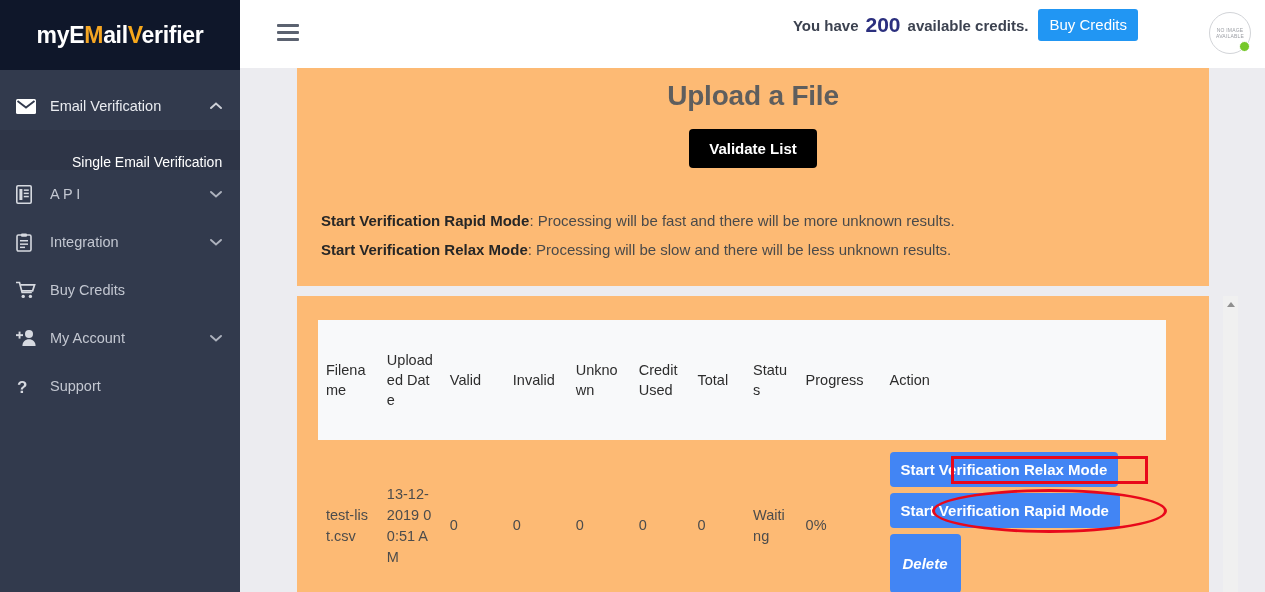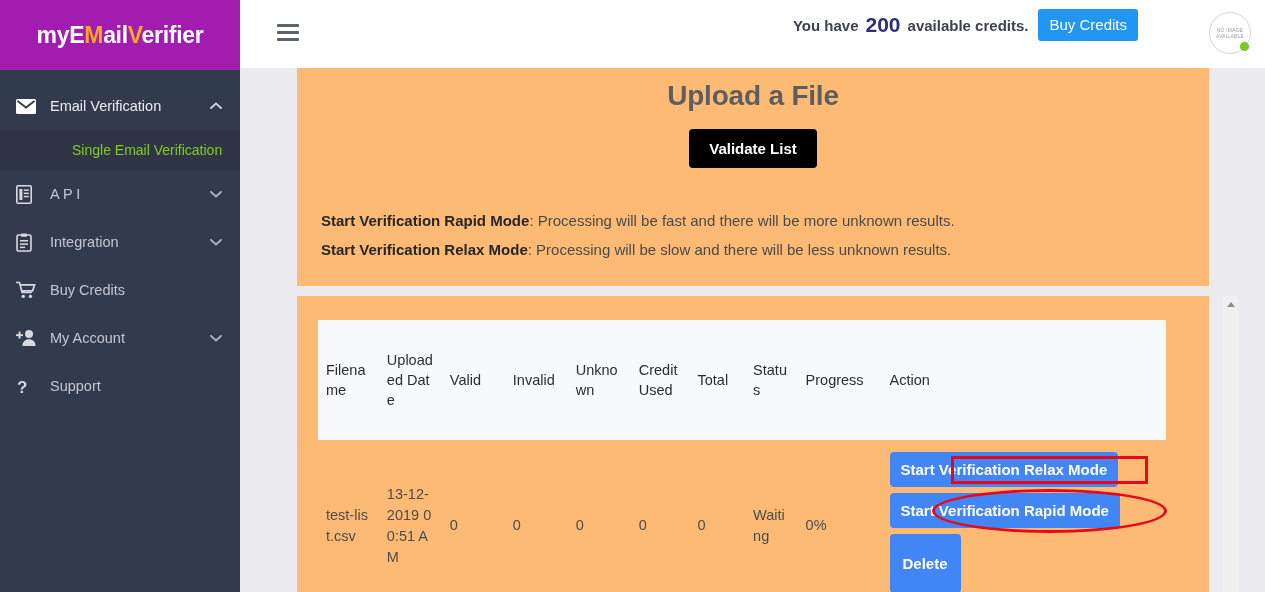--- a/index.html
+++ b/index.html
@@ -11,21 +11,21 @@
   }
   #root { position: relative; width: 1265px; height: 592px; }
 
   
   .sidebar {
     position: absolute; left: 0; top: 0;
     width: 240px; height: 592px;
     background: #323a4d;
   }
   .logo-bar {
-    height: 70px; background: #a21caf;
+    height: 70px; background: #0f172a;
     display: flex; align-items: center; justify-content: center;
   }
   .logo-text {
     font-size: 23px; font-weight: bold; letter-spacing: -0.3px;
     color: #ffffff; white-space: nowrap;
   }
   .logo-text .accent { color: #f5a623; }
   .logo-text .vmark { color: #f7a81b; }
 
   .nav { padding-top: 12px; }
@@ -45,21 +45,21 @@
   .nav-item .chev {
     width: 16px; flex: 0 0 16px; opacity: .85;
     display: flex; align-items: center; justify-content: center;
   }
   .subnav-item {
     display: flex; align-items: center;
     height: 40px; padding-left: 72px;
     font-size: 14px; cursor: pointer;
   }
   .subnav-item.active { background: #1d212b; color: #ffffff; }
-  .subnav-item.dim { background: #2e3547; color: #84cc16; }
+  .subnav-item.dim { background: #2e3547; color: #ffffff; align-items: flex-end; }
 
   
   .topbar {
     position: absolute; left: 248px; top: 0;
     width: 1025px; height: 76px;
     background: #ffffff;
     border-bottom: 7px solid #be185d;
   }
   .hamburger {
     position: absolute; left: 29px; top: 24px;
@@ -167,21 +167,21 @@
   col.c-action { width: 271px; }
 
   .act-btn {
     display: block; background: #4285f4; color: #ffffff;
     font-size: 15px; font-weight: bold;
     border: none; border-radius: 4px; cursor: pointer;
     padding: 9px 11px; margin-bottom: 6px;
     font-family: "Liberation Sans", sans-serif;
     text-align: left; white-space: nowrap;
   }
-  .act-btn.delete { padding: 21px 13px; }
+  .act-btn.delete { padding: 21px 13px; font-style: italic; }
   .act-col { position: relative; }
 
   
   .anno-rect {
     position: absolute; border: 3px solid #e8081b;
     pointer-events: none;
   }
   .anno-ellipse {
     position: absolute; border: 3px solid #e8081b;
     border-radius: 50%; pointer-events: none;

